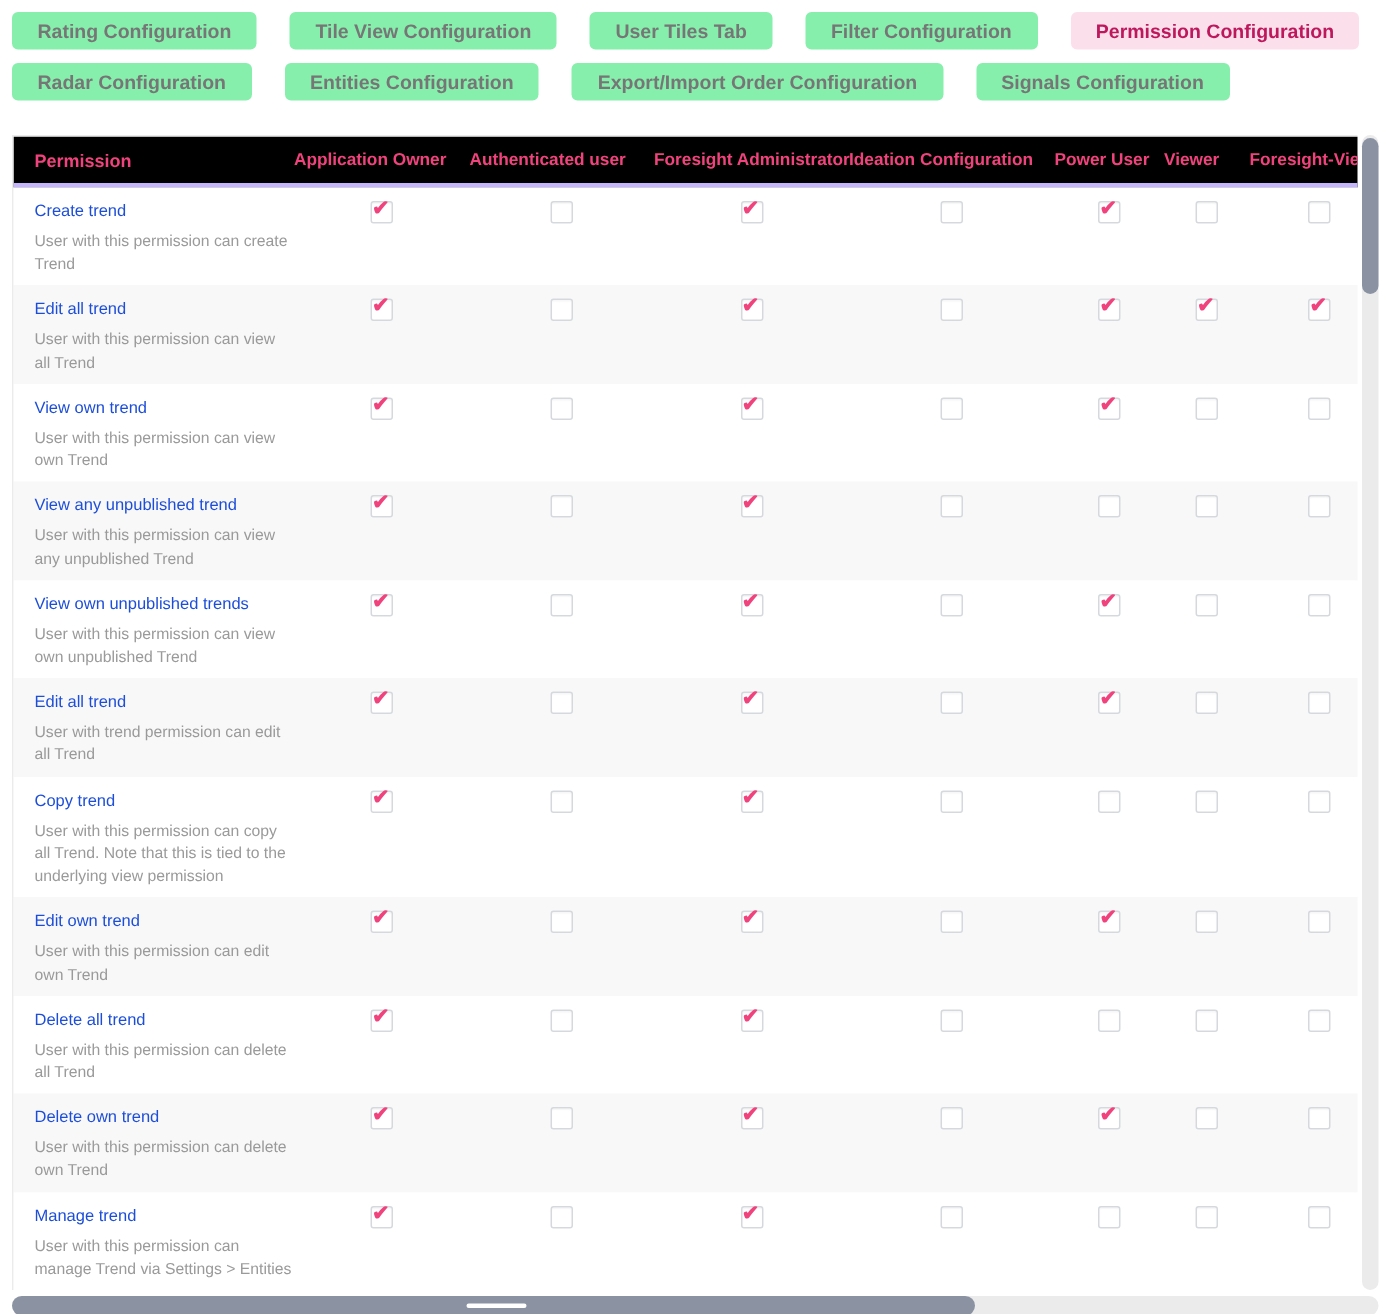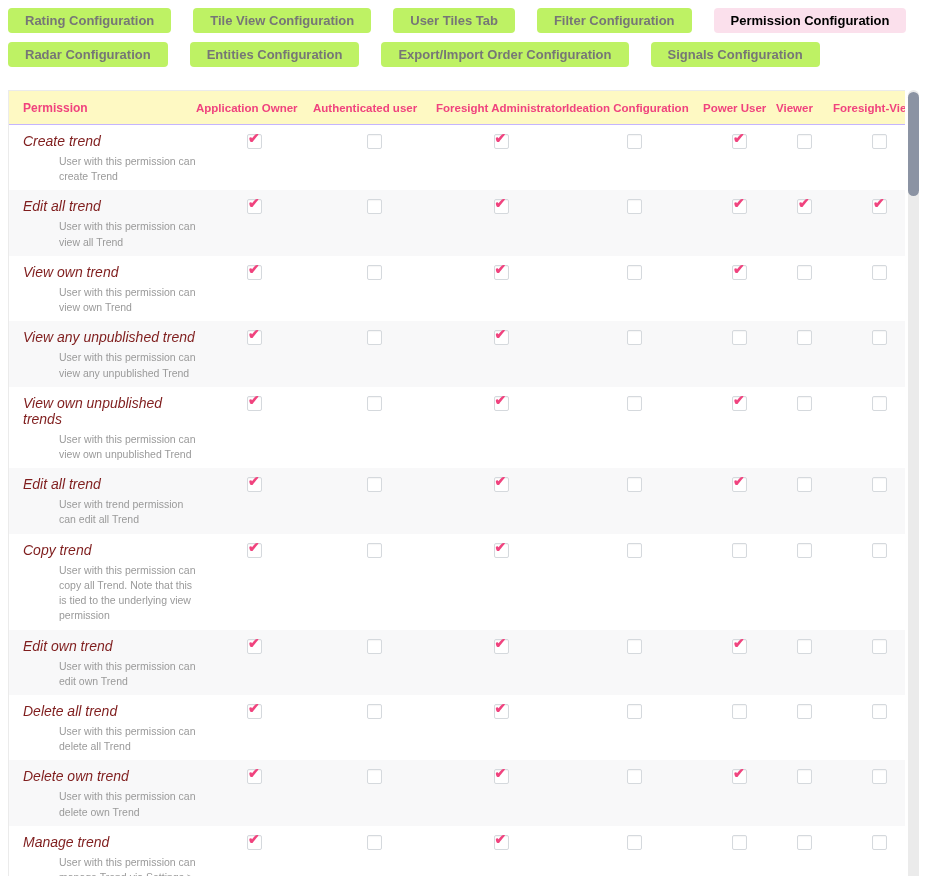--- a/index.html
+++ b/index.html
@@ -4,48 +4,48 @@
 <style>
   * { margin: 0; padding: 0; box-sizing: border-box; }
   html, body { width: 930px; background: #ffffff; font-family: "Liberation Sans", sans-serif; }
   body { position: relative; height: 876px; overflow: hidden; }
 
   
   .tabs { margin: 8px 8px 0 8px; }
   .tab-row { display: flex; gap: 22px; margin-bottom: 9px; }
   .tab {
     border: none; cursor: pointer;
-    background: #bef264; color: #767676;
+    background: #86efac; color: #767676;
     font-family: "Liberation Sans", sans-serif;
     font-size: 13px; font-weight: bold;
     padding: 5px 17px; height: 25px; line-height: 15px;
     border-radius: 4px; white-space: nowrap;
   }
-  .tab.active { background: #fbe0ec; color: #000000; }
+  .tab.active { background: #fbe0ec; color: #be185d; }
 
   
   .table-zone { position: relative; margin: 23px 0 0 8px; width: 911px; }
   .table-clip {
     width: 897px; overflow: hidden;
     border-top: 1px solid #ebebeb; border-left: 1px solid #ebebeb;
   }
   .grid-row { display: grid; grid-template-columns: 187px 117px 123px 130px 137px 73px 57px 93px; width: 917px; }
 
-  .thead { height: 34px; align-items: center; border-bottom: 1px solid #c4b5fd; background: #fef9c3; }
+  .thead { height: 34px; align-items: center; border-bottom: 3px solid #c4b5fd; background: #000000; }
   .th {
     color: #f0437e; font-size: 11.5px; font-weight: bold;
     white-space: nowrap; overflow: visible;
   }
   .th-perm { text-align: left; padding-left: 14px; font-size: 12px; }
 
   .trow { padding: 8px 0 6px 0; background: #ffffff; }
   .trow.alt { background: #f8f8f9; }
   .cell-label { padding-left: 14px; }
-  .perm-title { color: #7f1d1d; font-size: 14px; line-height: 16px; font-style: italic; }
-  .perm-desc { margin-top: 5px; color: #9a9a9a; font-size: 10.5px; line-height: 1.45; max-width: 172px; margin-left: 36px; }
+  .perm-title { color: #1d4ed8; font-size: 11px; line-height: 16px; }
+  .perm-desc { margin-top: 5px; color: #9a9a9a; font-size: 10.5px; line-height: 1.45; max-width: 172px; }
 
   .cb-cell { display: flex; justify-content: center; align-items: flex-start; }
   .cb {
     position: relative; width: 15px; height: 15px; margin-top: 1px;
     background: #fff; border: 1px solid #d5d9dd; border-radius: 2px;
     box-shadow: inset 0 1px 1px rgba(0,0,0,0.04);
     cursor: pointer;
   }
   .cb .check {
     position: absolute; top: -5px; left: 0px;

